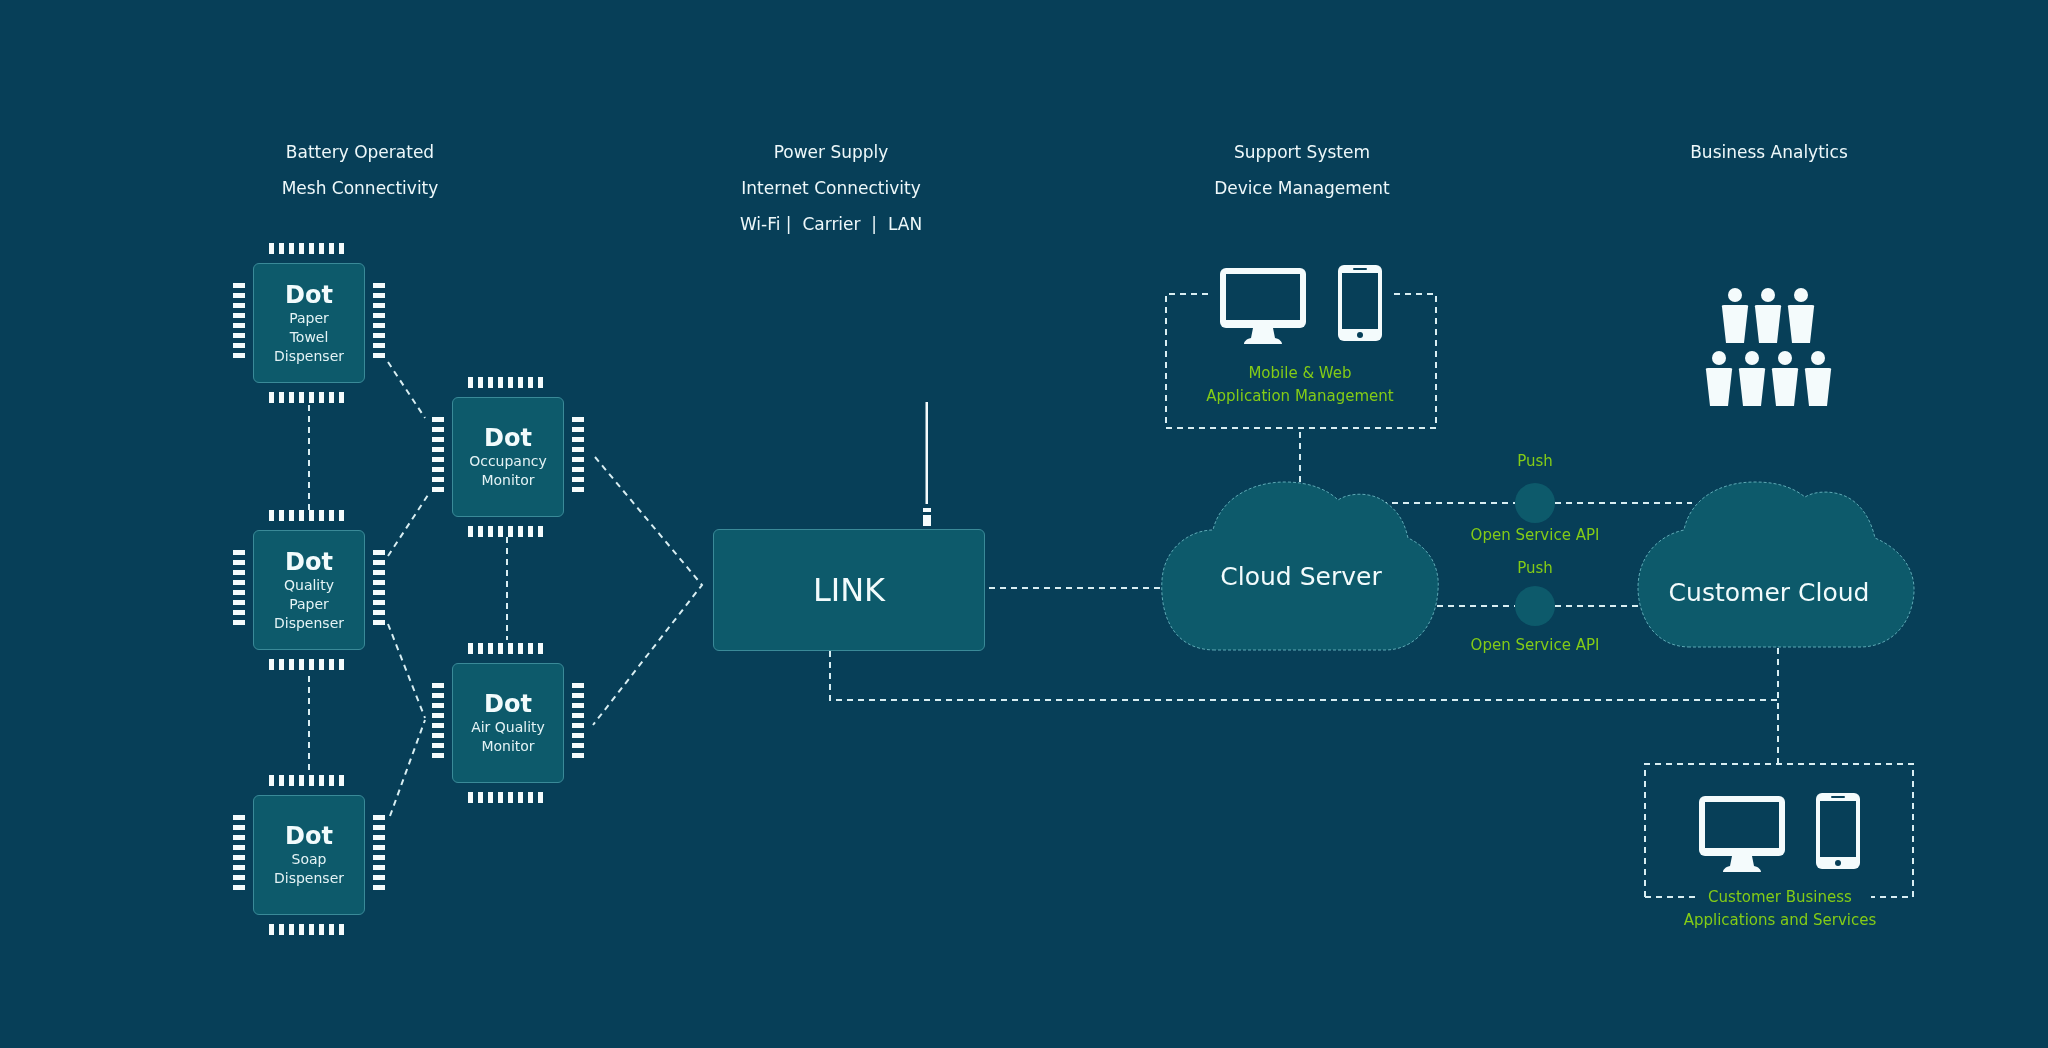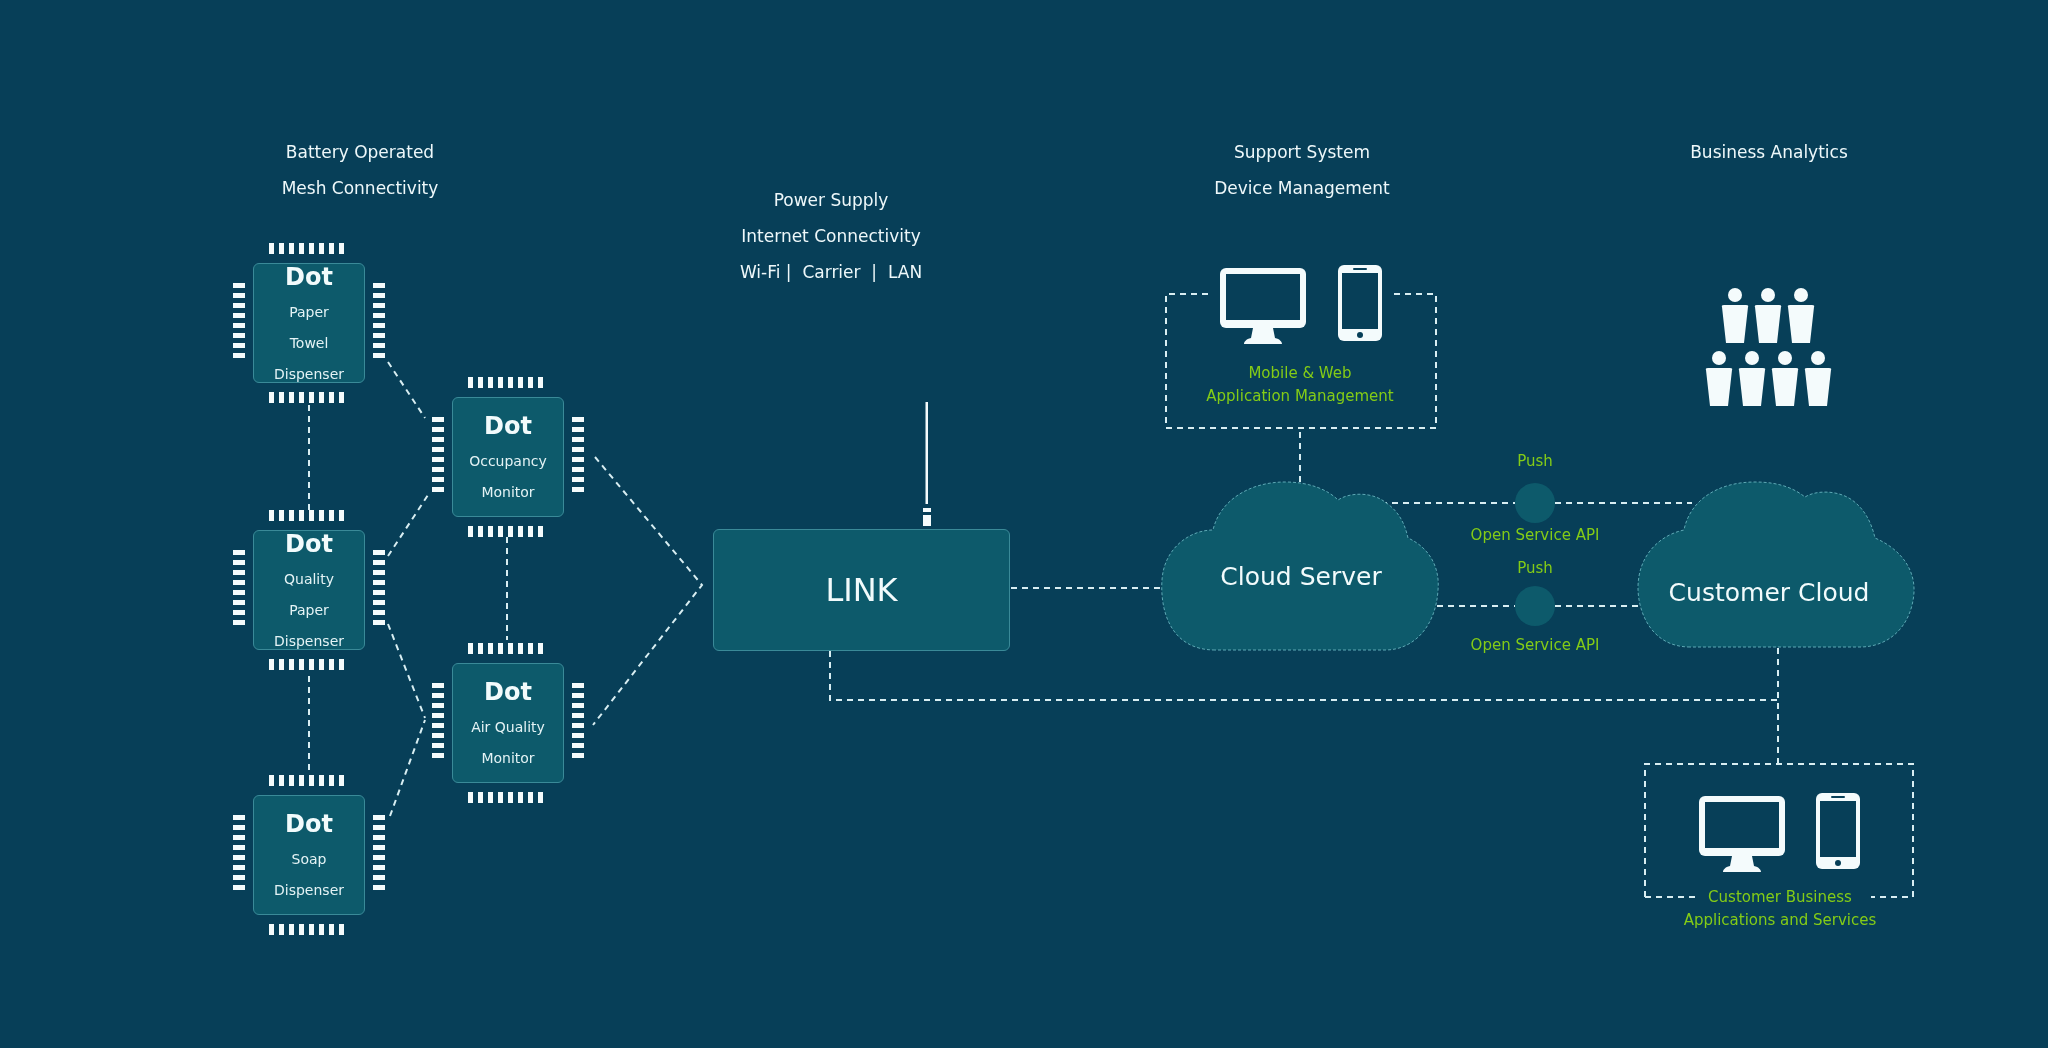--- a/index.html
+++ b/index.html
@@ -14,32 +14,32 @@
   .heading {
     position: absolute; text-align: center; font-size: 17px; line-height: 36px;
     color: #eef8fa; white-space: nowrap; transform: translateX(-50%);
   }
   .heading div { display: block; }
   svg.links { position: absolute; left: 0; top: 0; }
   .chip {
     position: absolute; width: 112px; height: 120px;
     background: #0d5a6b; border: 1px solid #3a8a98; border-radius: 6px;
     box-sizing: border-box; display: flex; flex-direction: column;
-    align-items: center; justify-content: center; text-align: center; gap: 12px;
+    align-items: center; justify-content: center; text-align: center;
   }
   .chip .title { font-size: 24px; font-weight: bold; line-height: 28px; color: #f2fbfc; }
   .chip .sub { font-size: 14px; line-height: 19px; color: #e4f3f5; }
   .pins { position: absolute; display: flex; gap: 5px; }
   .pins.h { flex-direction: row; }
   .pins.v { flex-direction: column; }
   .pins span { background: #f4fbfc; display: block; }
   .pins.h span { width: 5px; height: 11px; }
   .pins.v span { width: 12px; height: 5px; }
   .link-box {
-    position: absolute; left: 713px; top: 529px; width: 297px; height: 122px;
+    position: absolute; left: 713px; top: 529px; width: 272px; height: 122px;
     background: #0d5a6b; border: 1px solid #3a8a98; border-radius: 6px; box-sizing: border-box;
     display: flex; align-items: center; justify-content: center;
     font-size: 32px; color: #f2fbfc;
   }
   .antenna { position: absolute; left: 927px; top: 402px; width: 8px; height: 125px; }
   .cloud-label {
     position: absolute; font-size: 25px; color: #f2fbfc; transform: translate(-50%, -50%); white-space: nowrap;
   }
   .small-label {
     position: absolute; font-size: 15px; color: #84cc16; transform: translateX(-50%); white-space: nowrap; text-align: center; line-height: 23px;
@@ -84,21 +84,21 @@
   </g>
 
   <path d="M1215,650 C1170,650 1160,610 1162,580 C1164,548 1190,530 1213,530 C1220,500 1250,482 1285,482 C1310,482 1328,490 1338,500 C1350,492 1372,492 1385,502 C1400,512 1405,525 1408,538 C1430,548 1440,568 1438,590 C1436,625 1415,650 1385,650 Z" fill="#0d5a6b" stroke="#5ea9b5" stroke-width="1" stroke-dasharray="3 2"></path>
   <path d="M1690,647 C1650,647 1638,610 1638,588 C1638,555 1660,535 1684,530 C1690,500 1718,482 1755,482 C1782,482 1796,490 1805,497 C1816,490 1838,490 1852,500 C1866,510 1872,525 1875,538 C1896,547 1915,565 1914,592 C1912,625 1890,647 1860,647 Z" fill="#0d5a6b" stroke="#5ea9b5" stroke-width="1" stroke-dasharray="3 2"></path>
 </svg>
 
 <div class="heading" style="left:360px; top:134px;">
   <div>Battery Operated</div>
   <div>Mesh Connectivity</div>
 </div>
-<div class="heading" style="left:831px; top:134px;margin-top:48px;">
+<div class="heading" style="left:831px; top:134px;">
   <div>Power Supply</div>
   <div>Internet Connectivity</div>
   <div style="white-space:pre;">Wi-Fi |  Carrier  |  LAN</div>
 </div>
 <div class="heading" style="left:1302px; top:134px;">
   <div>Support System</div>
   <div>Device Management</div>
 </div>
 <div class="heading" style="left:1769px; top:134px;">
   <div>Business Analytics</div>

